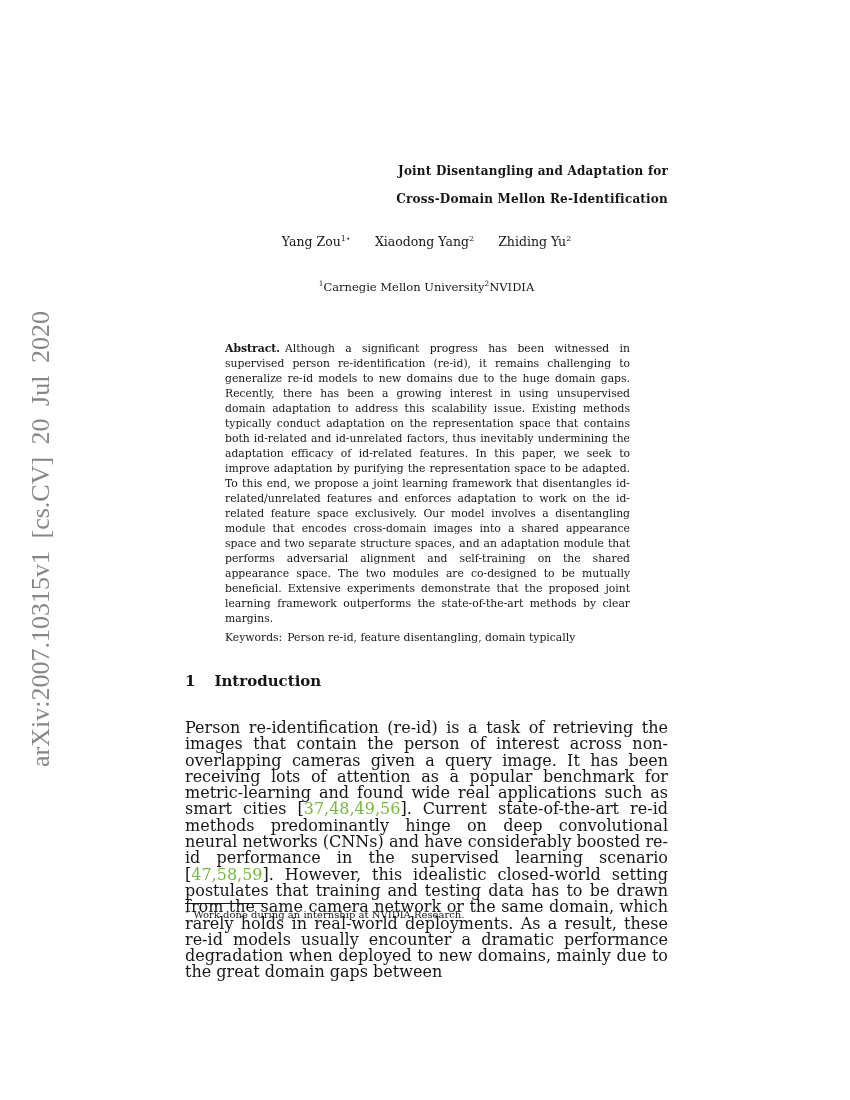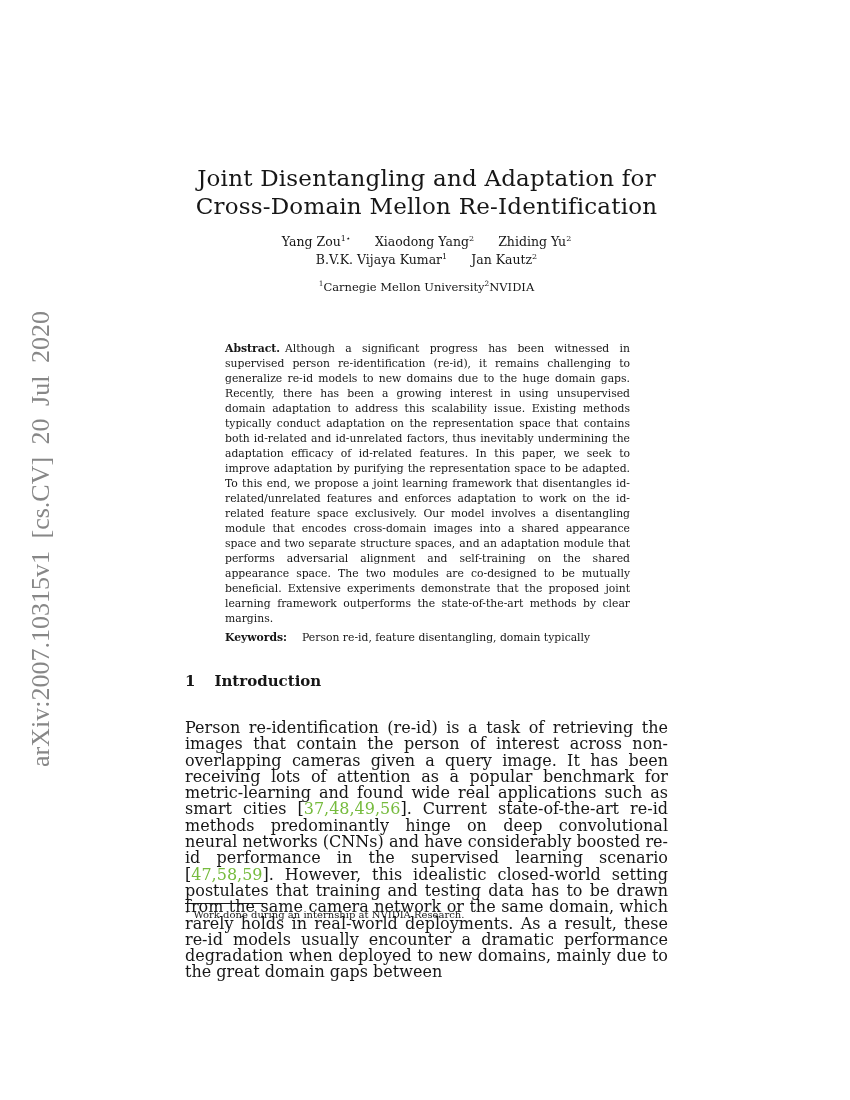--- a/index.html
+++ b/index.html
@@ -33,23 +33,23 @@
     font-size: 26px;
     color: #878787;
     word-spacing: 6px;
     white-space: nowrap;
   }
   .title {
     position: absolute;
     top: 149px;
     left: 0;
     width: 100%;
-    text-align: center;
-    font-size: 23px;
-    font-weight: normal;
+    text-align: right;
+    font-size: 12px;
+    font-weight: bold;
     line-height: 28px;
     letter-spacing: 0.2px;
   }
   .authors {
     position: absolute;
     top: 233px;
     left: 0;
     width: 100%;
     text-align: center;
     font-size: 12.5px;
@@ -81,21 +81,21 @@
   }
   .abstract .label { font-weight: bold; margin-right: 5px; margin-top: 44px; }
   .keywords {
     position: absolute;
     top: 630px;
     left: 40px;
     width: 405px;
     font-size: 10.8px;
     line-height: 15px;
   }
-  .keywords .label { font-weight: bold; margin-right: 15px; }
+  .keywords .label { font-weight: normal; margin-right: 5px; }
   .section-heading {
     position: absolute;
     top: 672px;
     left: 0;
     font-size: 15px;
     font-weight: bold;
     margin: 0;
   }
   .section-heading .num { margin-right: 19px; }
   .body-paragraph {
@@ -143,21 +143,20 @@
 
   <div class="column">
 
     <h1 class="title">
       <span>Joint Disentangling and Adaptation for</span><br>
       <span>Cross-Domain Mellon Re-Identification</span>
     </h1>
 
     <div class="authors">
       <div id="authors-row1"><span class="author">Yang Zou<sup class="s">1⋆</sup></span><span class="author">Xiaodong Yang<sup class="s">2</sup></span><span class="author">Zhiding Yu<sup class="s">2</sup></span></div>
-      <div id="authors-row2"><span class="author">B.V.K. Vijaya Kumar<sup class="s">1</sup></span><span class="author">Jan Kautz<sup class="s">2</sup></span></div>
     </div>
 
     <div class="affiliations" id="affiliations"><span class="affiliation"><sup class="s">1</sup>Carnegie Mellon University</span><span class="affiliation"><sup class="s">2</sup>NVIDIA</span></div>
 
     <div class="abstract">
       <span class="label">Abstract.</span><span>Although a significant progress has been witnessed in supervised person re-identification (re-id), it remains challenging to generalize re-id models to new domains due to the huge domain gaps. Recently, there has been a growing interest in using unsupervised domain adaptation to address this scalability issue. Existing methods typically conduct adaptation on the representation space that contains both id-related and id-unrelated factors, thus inevitably undermining the adaptation efficacy of id-related features. In this paper, we seek to improve adaptation by purifying the representation space to be adapted. To this end, we propose a joint learning framework that disentangles id-related/unrelated features and enforces adaptation to work on the id-related feature space exclusively. Our model involves a disentangling module that encodes cross-domain images into a shared appearance space and two separate structure spaces, and an adaptation module that performs adversarial alignment and self-training on the shared appearance space. The two modules are co-designed to be mutually beneficial. Extensive experiments demonstrate that the proposed joint learning framework outperforms the state-of-the-art methods by clear margins.</span>
     </div>
 
     <div class="keywords">
       <span class="label">Keywords:</span><span>Person re-id, feature disentangling, domain typically</span>

